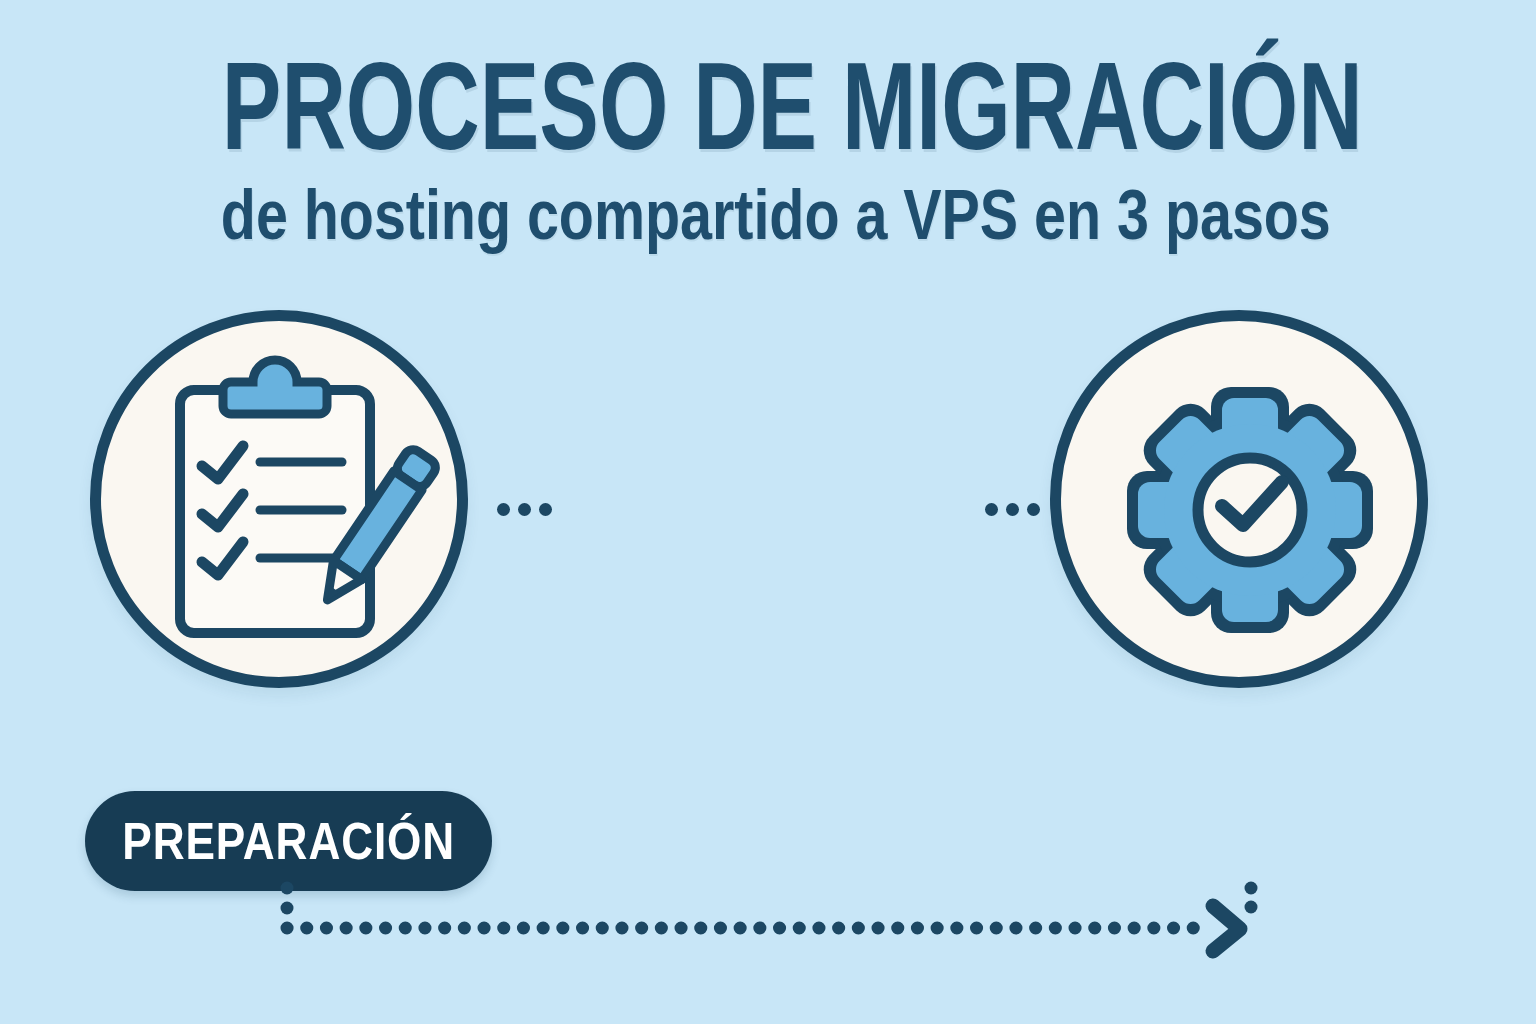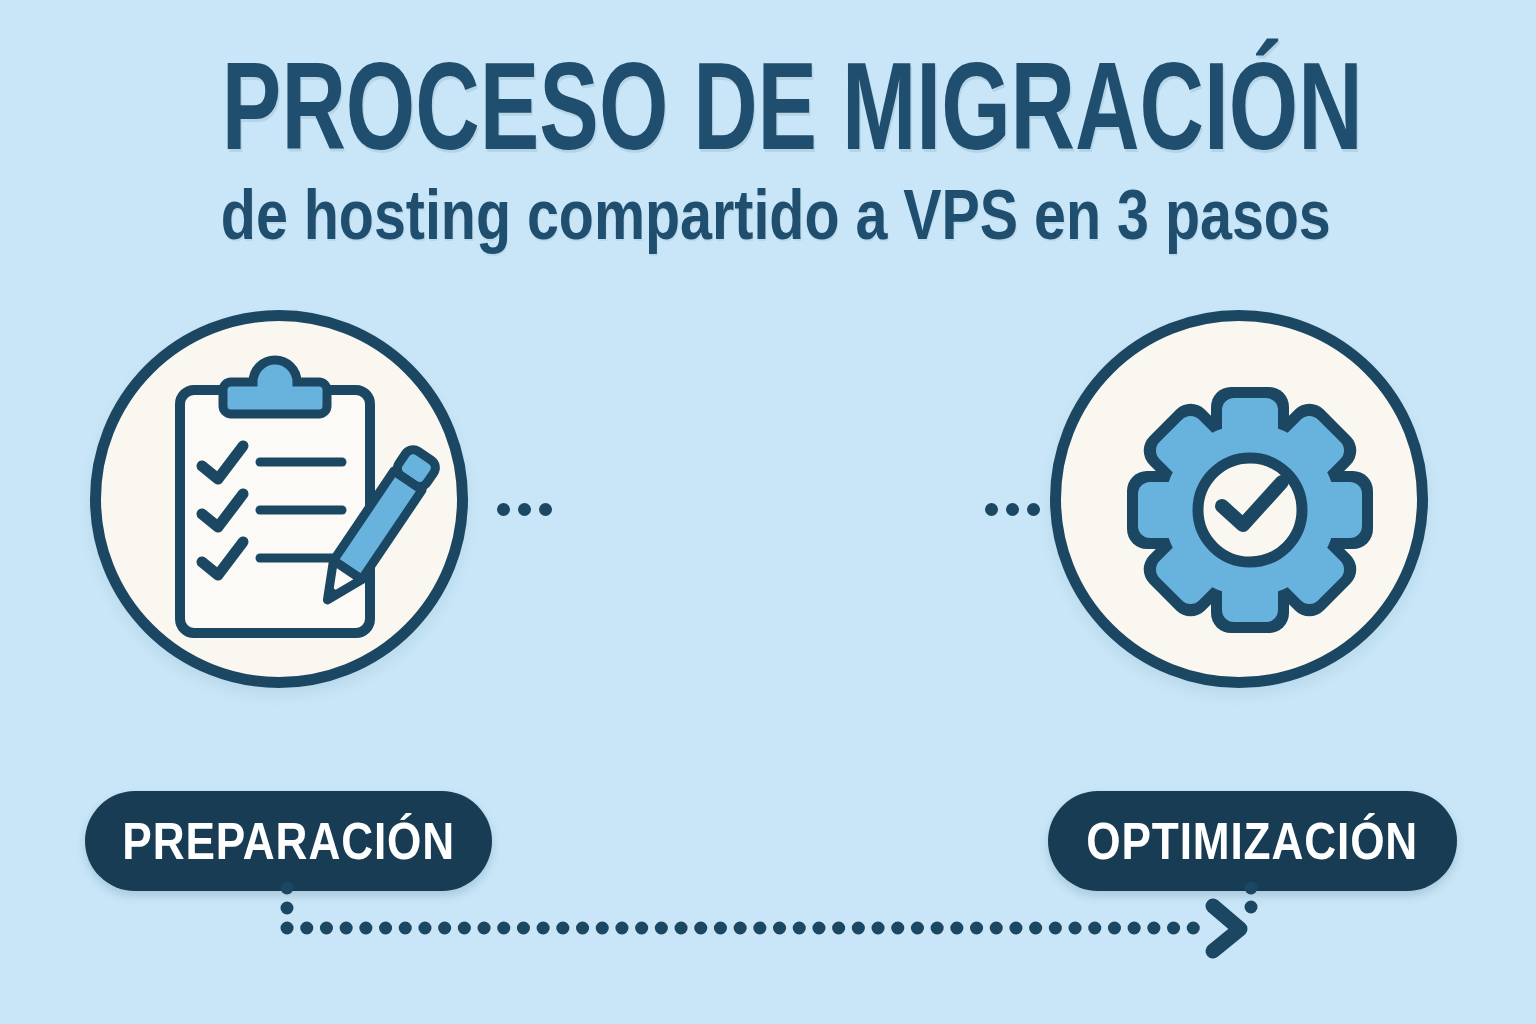--- a/index.html
+++ b/index.html
@@ -100,23 +100,20 @@
         <circle cx="200" cy="200" r="86"></circle>
       </g>
       <circle cx="200" cy="200" r="52" fill="var(--circle_fill)" stroke="var(--navy)" stroke-width="11"></circle>
       <path d="M172,196 L193,215 L232,172" fill="none" stroke="var(--navy)" stroke-width="14" stroke-linecap="round" stroke-linejoin="round"></path>
     </svg>
   </div>
 
   <div class="pill p1">
       <span>PREPARACIÓN</span>
     </div>
-  <div class="pill p3">
-      <span>OPTIMIZACIÓN</span>
-    </div>
 
   <svg class="connector" width="1536" height="174" viewBox="0 850 1536 174">
     <g fill="var(--navy)">
       <circle cx="287" cy="888" r="6.5"></circle>
       <circle cx="287" cy="908" r="6.5"></circle>
       <circle cx="1251" cy="888" r="6.5"></circle>
       <circle cx="1251" cy="907" r="6.5"></circle>
     </g>
     <line x1="287" y1="928" x2="1204" y2="928" stroke="var(--navy)" stroke-width="13" stroke-linecap="round" stroke-dasharray="0.1 19.6"></line>
     <polyline points="1213,906 1240,929 1213,951" fill="none" stroke="var(--navy)" stroke-width="15" stroke-linecap="round" stroke-linejoin="round"></polyline>

